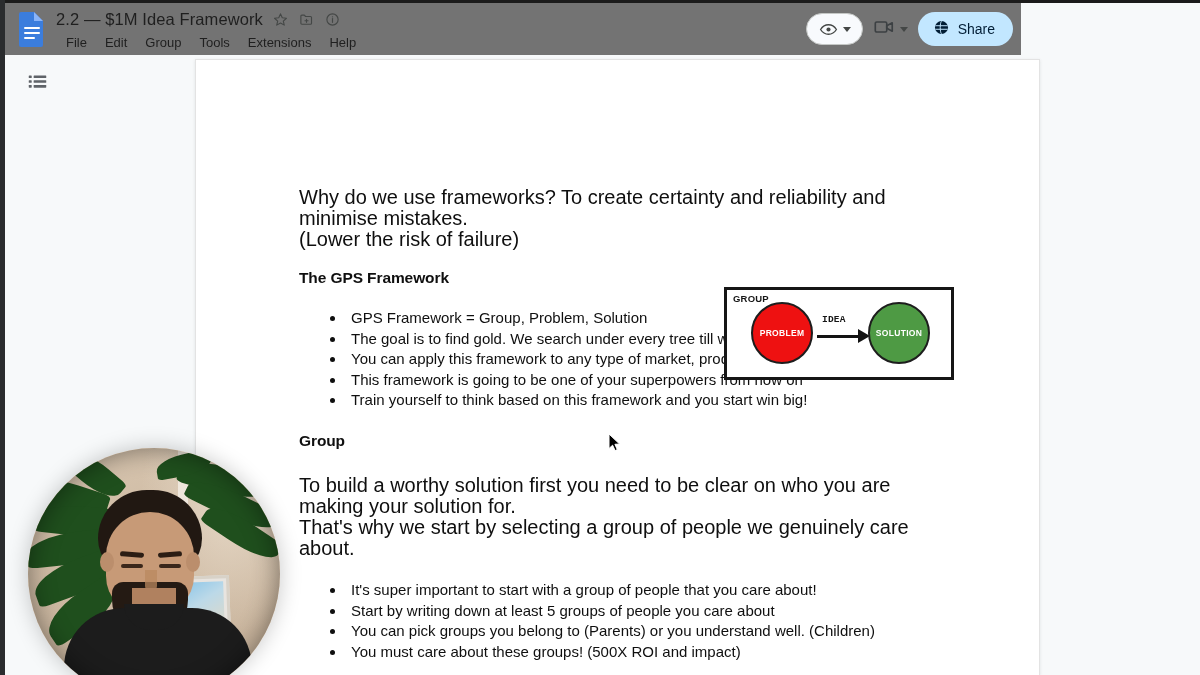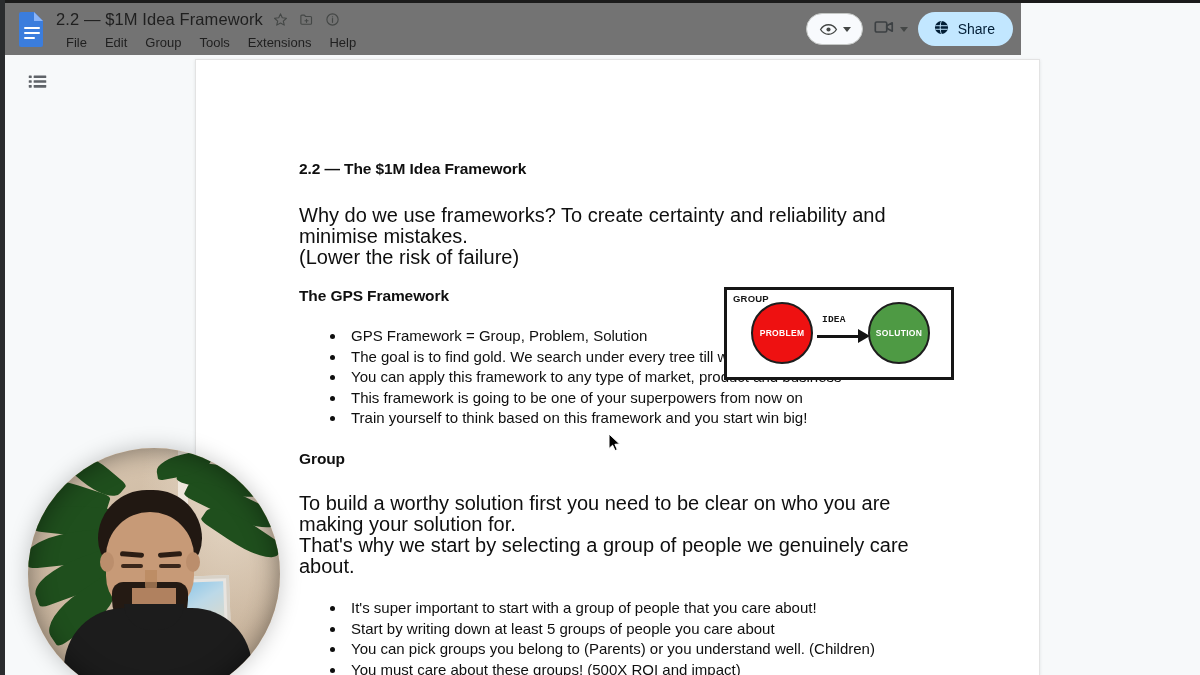--- a/index.html
+++ b/index.html
@@ -475,21 +475,20 @@
         <rect x="7.6" y="10.5" width="14.4" height="3" rx=".6"></rect>
         <rect x="2" y="16" width="3.4" height="3" rx=".6"></rect>
         <rect x="7.6" y="16" width="14.4" height="3" rx=".6"></rect>
       </svg>
     </div>
 
     <div class="page">
 
       <div class="page-body">
 
-        <div class="doc-h">2.2 — The $1M Idea Framework</div>
 
         <div class="gap-27"></div>
 
         <div class="doc-p">Why do we use frameworks? To create certainty and reliability and minimise mistakes.</div>
         <div class="doc-p">(Lower the risk of failure)</div>
 
         <div class="gap-19"></div>
 
         <div class="doc-h">The GPS Framework</div>
 

